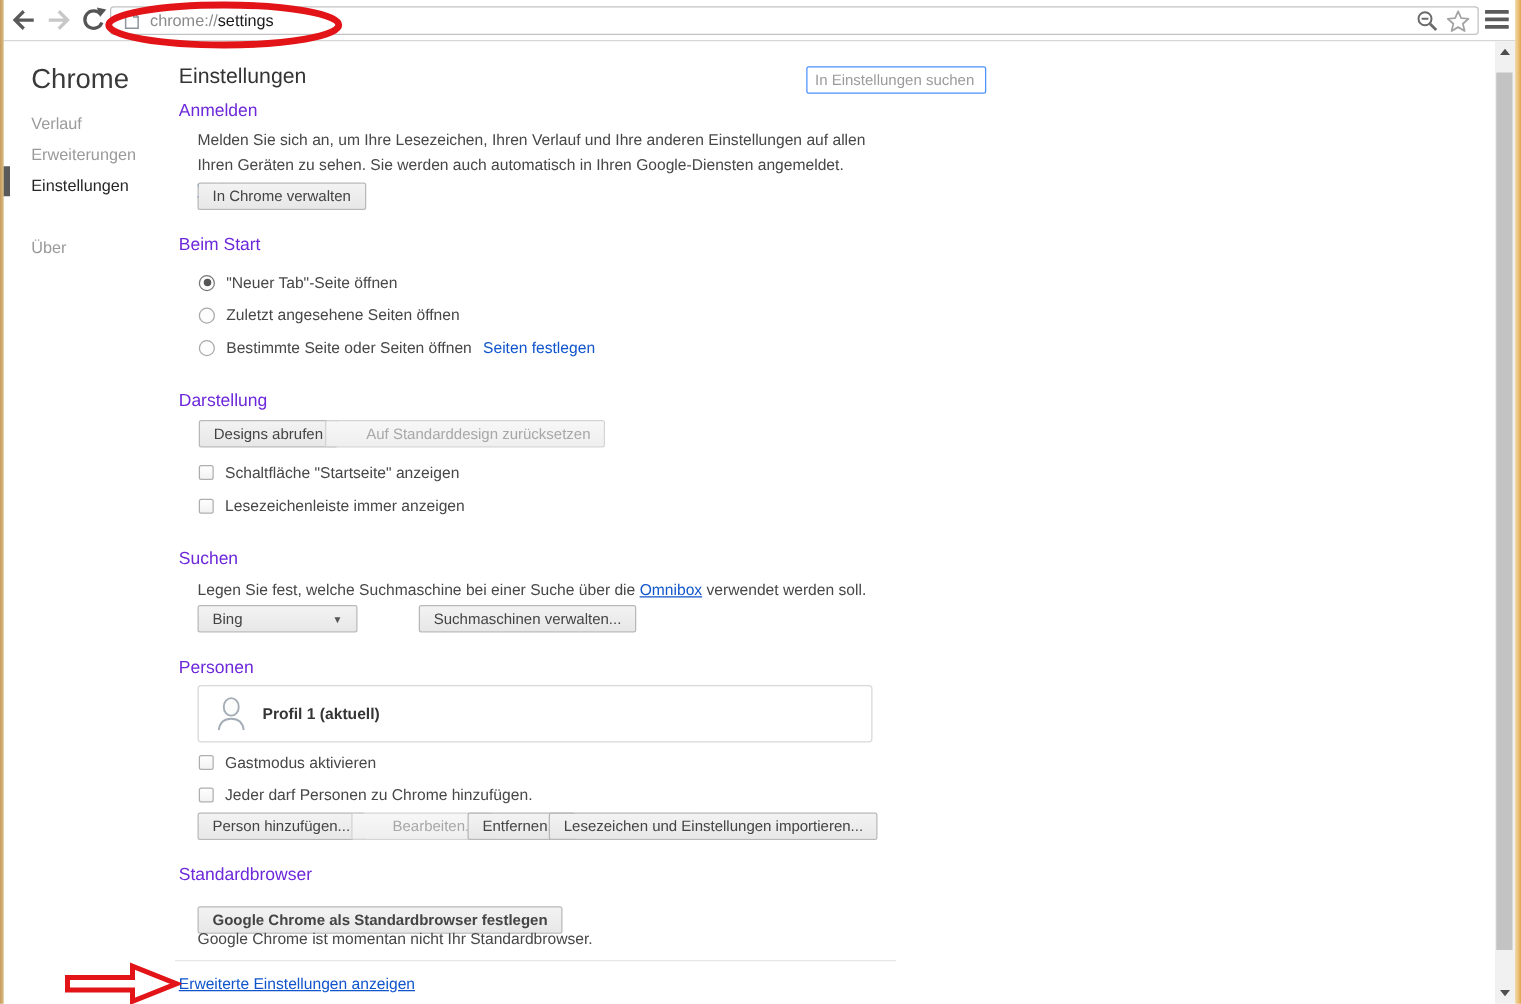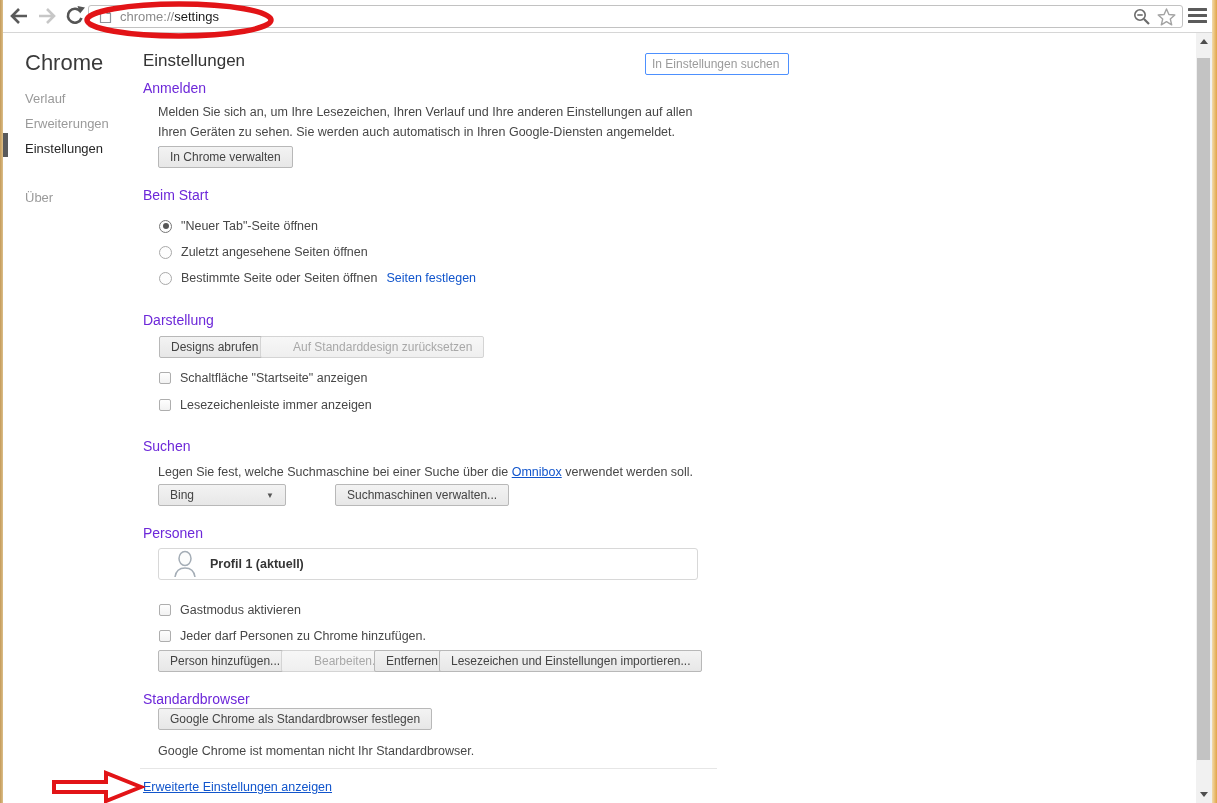--- a/index.html
+++ b/index.html
@@ -65,21 +65,21 @@
 
   .opt-row { position:absolute; display:flex; align-items:center; gap:9px; }
   .radio { width:13px; height:13px; border:1px solid #a9a9a9; border-radius:50%;
            background:#fdfdfd; display:flex; align-items:center; justify-content:center; }
   .radio.checked { border-color:#777; }
   .radio.checked::after { content:""; width:6px; height:6px; border-radius:50%; background:#555; }
   .checkbox { width:12px; height:12px; border:1px solid #aeaeae; border-radius:2px;
               background:linear-gradient(#fefefe,#f2f2f2); }
   .opt-label { font-size:12.5px; color:#474747; }
 
-  .profile-box { position:absolute; left:158px; top:548px; width:540px; height:32px;
+  .profile-box { position:absolute; left:158px; top:548px; width:540px; height:46px;
                  border:1px solid #d8d8d8; border-radius:3px; background:#fff;
                  display:flex; align-items:center; }
   .profile-name { font-size:12.5px; font-weight:bold; color:#353535; margin-left:13px; }
 
   .footer-divider { position:absolute; left:140px; top:768px; width:577px; height:1px; background:#e6e6e6; }
 
   .annotation { z-index:20; pointer-events:none; }
 </style>
 </head>
 <body>
@@ -201,21 +201,21 @@
 <div class="opt-row" style="left:159px; top:629px;">
   <div class="checkbox"></div>
   <span class="opt-label">Jeder darf Personen zu Chrome hinzufügen.</span>
 </div>
 <div class="btn" style="left:158px; top:650px;">Person hinzufügen...</div>
 <div class="btn disabled" style="left:281px; top:650px;">Bearbeiten...</div>
 <div class="btn" style="left:374px; top:650px;">Entfernen...</div>
 <div class="btn" style="left:439px; top:650px;">Lesezeichen und Einstellungen importieren...</div>
 
 <div class="section-title" style="top:691px;">Standardbrowser</div>
-<div class="btn" style="left:158px; top:708px;">Google Chrome als Standardbrowser festlegen</div>
+<div class="btn" style="left:158px; top:725px;font-weight:bold;">Google Chrome als Standardbrowser festlegen</div>
 <div class="para" style="top:741px;">Google Chrome ist momentan nicht Ihr Standardbrowser.</div>
 
 <div class="footer-divider"></div>
 <a class="lnk abs" style="left:143px; top:780px; font-size:12.5px;">Erweiterte Einstellungen anzeigen</a>
 
 <svg class="abs annotation" style="left:50px; top:769px;" width="95" height="36" viewBox="0 0 95 36">
   <polygon points="4,13 56,13 56,4 91,18 56,32 56,23 4,23" fill="#ffffff" stroke="#e21417" stroke-width="4" stroke-linejoin="miter"></polygon>
 </svg>
 
 </body></html>

